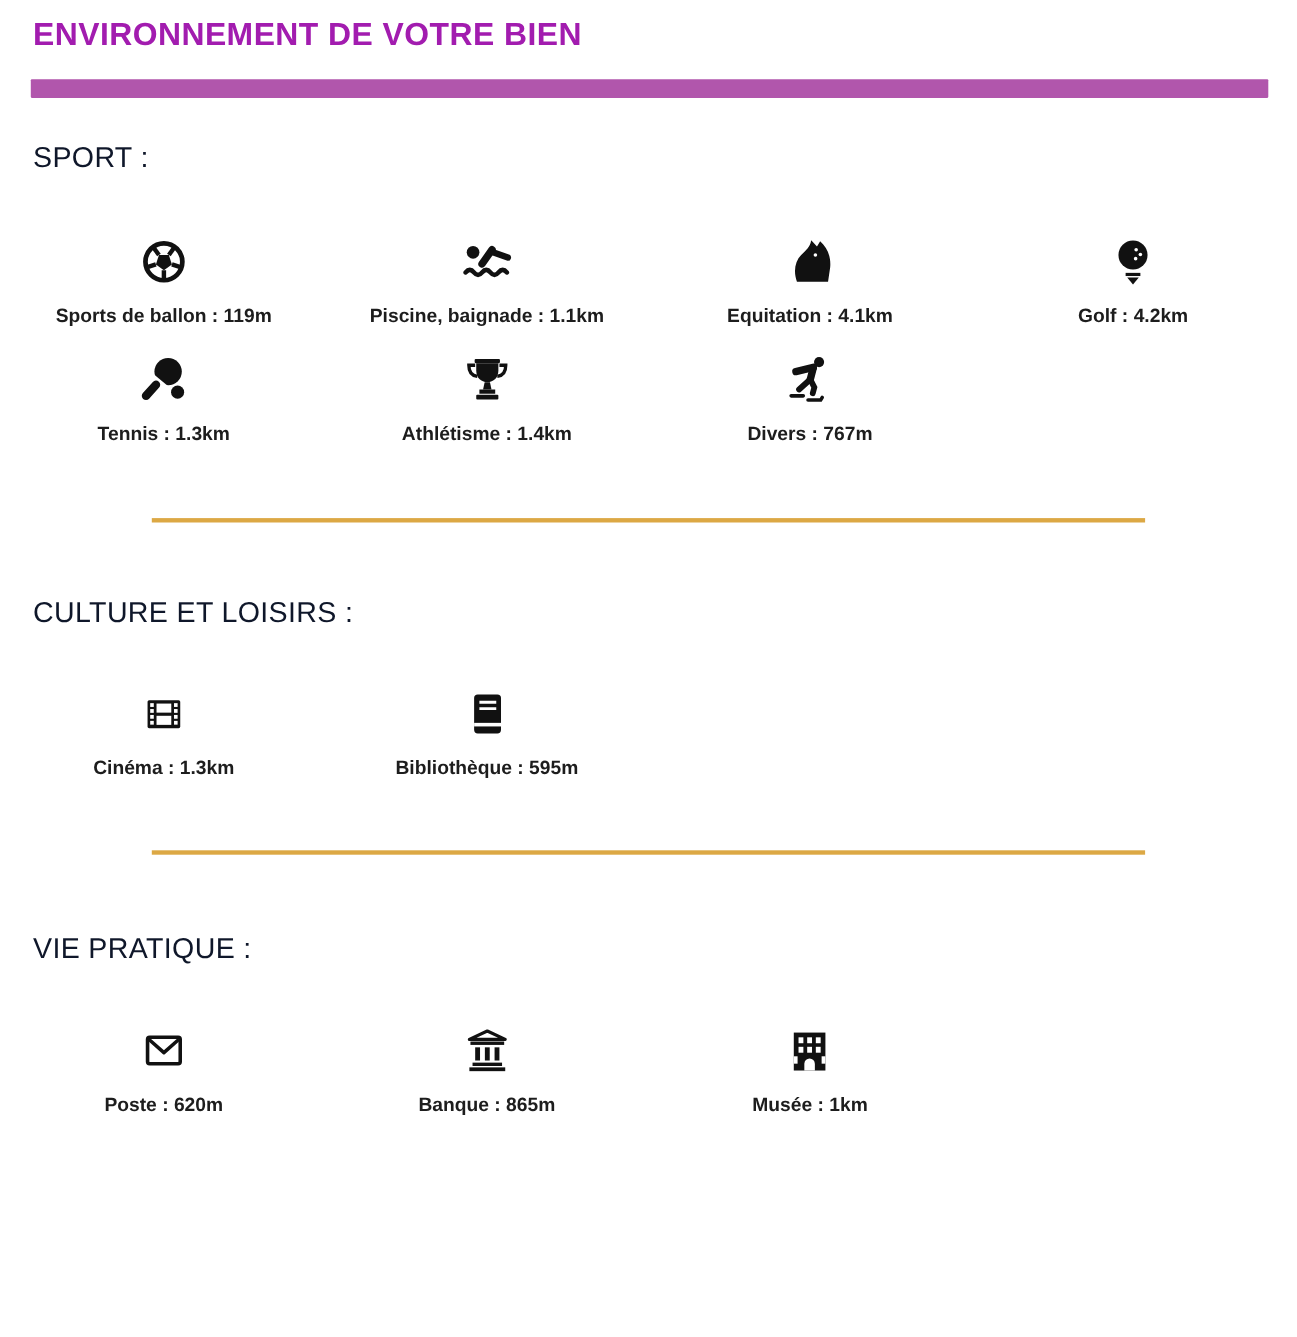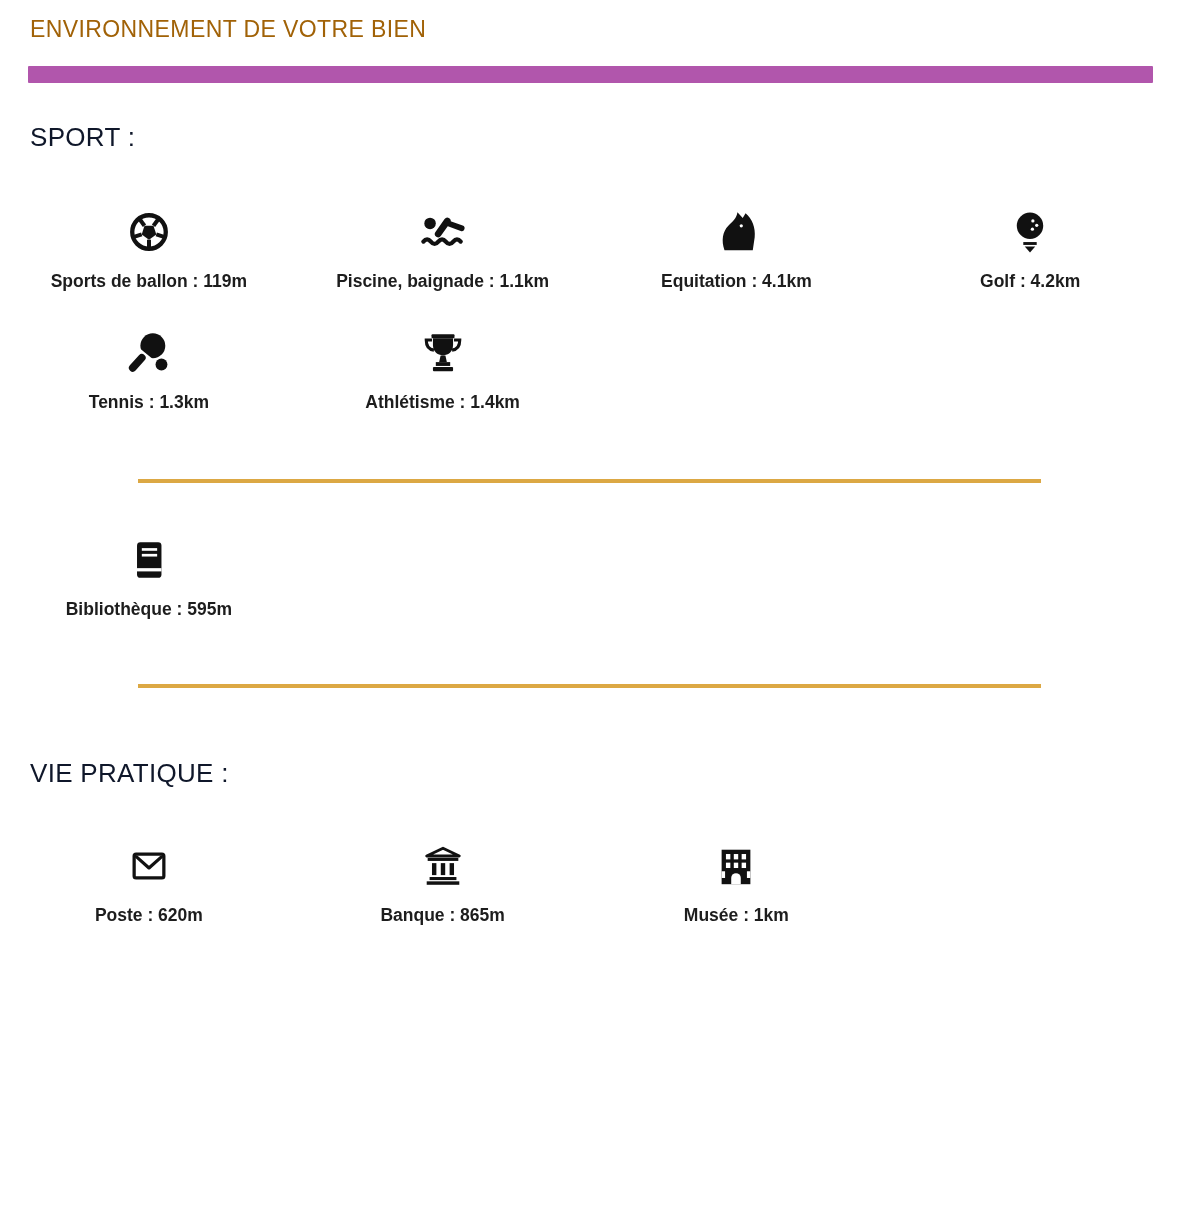--- a/index.html
+++ b/index.html
@@ -7,45 +7,45 @@
   body { font-family: "Liberation Sans", sans-serif; }
   .page {
     position: relative;
     width: 1179px;
     height: 1215px;
     background: #ffffff;
     overflow: hidden;
   }
   .page-title {
     margin: 16px 0 0 30px;
-    font-size: 23px;
-    font-weight: 400;
+    font-size: 29px;
+    font-weight: 700;
     letter-spacing: 0.4px;
-    color: #a16207;
+    color: #a21caf;
   }
   .accent-bar {
     margin: 23px 0 0 28px;
     width: 1125px;
     height: 17px;
     background: #b156ac;
     border-radius: 1px;
   }
   .section-heading {
     margin: 39px 0 0 30px;
     font-size: 26px;
     font-weight: 400;
     letter-spacing: 0.3px;
     color: #0f172a;
   }
   .icon-grid {
     margin: 56px auto 0 auto;
     width: 1175px;
     display: grid;
     grid-template-columns: repeat(4, 1fr);
-    row-gap: 38px;
+    row-gap: 24px;
   }
   .grid-item {
     display: flex;
     flex-direction: column;
     align-items: center;
   }
   .icon-box {
     height: 46px;
     display: flex;
     align-items: center;
@@ -160,29 +160,66 @@
           <path d="M12.5 10.5 H6.5 C6.5 17 9.5 20.5 14.5 21" fill="none" stroke="#111" stroke-width="3.2"></path>
           <path d="M35.5 10.5 H41.5 C41.5 17 38.5 20.5 33.5 21" fill="none" stroke="#111" stroke-width="3.2"></path>
           <polygon class="ic" points="21.5,26.5 26.5,26.5 28,33.5 20,33.5"></polygon>
           <rect class="ic" x="16.5" y="33.5" width="15" height="4"></rect>
           <rect class="ic" x="13.5" y="38.5" width="21" height="4.5" rx="1"></rect>
         </svg>
       </div>
       <div class="item-label">Athlétisme : 1.4km</div>
     </div>
 
+    <div class="grid-item">
+      <div class="icon-box">
+        <svg width="46" height="46" viewBox="0 0 48 48">
+          <circle class="ic" cx="33" cy="7.5" r="4.8"></circle>
+          <g stroke="#111" fill="none" stroke-linecap="round">
+            <path d="M11 16.5 L27.5 12.5" stroke-width="7"></path>
+            <path d="M27.5 13 L24.5 24.5" stroke-width="7"></path>
+            <path d="M24.5 24 L14 33.5" stroke-width="5.5"></path>
+            <path d="M25 24.5 L28.5 31.5 L27 37" stroke-width="5.5"></path>
+            <path d="M6.5 39.5 L18 39.5" stroke-width="3.4"></path>
+            <path d="M22.5 43.5 L34.5 43.5 L36 41" stroke-width="3.4"></path>
+          </g>
+        </svg>
+      </div>
+      <div class="item-label">Divers : 767m</div>
+    </div>
 
   </div>
 
   <hr class="divider" style="border-top-color: rgb(220, 168, 68);">
 
+  <h2 class="section-heading h-culture">CULTURE ET LOISIRS :</h2>
 
   <div class="icon-grid grid-culture">
 
 
+    <div class="grid-item">
+      <div class="icon-box">
+        <svg width="46" height="46" viewBox="0 0 48 48">
+          <rect class="ic" x="8.5" y="11" width="31" height="26.5" rx="1.5"></rect>
+          <g fill="#fff">
+            <rect x="11" y="13.8" width="3.4" height="3.6"></rect>
+              <rect x="11" y="19.4" width="3.4" height="3.6"></rect>
+            <rect x="11" y="25" width="3.4" height="3.6"></rect>
+              <rect x="11" y="30.6" width="3.4" height="3.6"></rect>
+            <rect x="33.6" y="13.8" width="3.4" height="3.6"></rect>
+              <rect x="33.6" y="19.4" width="3.4" height="3.6"></rect>
+            <rect x="33.6" y="25" width="3.4" height="3.6"></rect>
+              <rect x="33.6" y="30.6" width="3.4" height="3.6"></rect>
+            <rect x="17" y="14.2" width="14" height="8.6"></rect>
+            <rect x="17" y="25.8" width="14" height="8.6"></rect>
+          </g>
+        </svg>
+      </div>
+      <div class="item-label">Cinéma : 1.3km</div>
+    </div>
 
 
     <div class="grid-item">
       <div class="icon-box">
         <svg width="46" height="46" viewBox="0 0 48 48">
           <rect class="ic" x="11.5" y="5.5" width="25.5" height="37" rx="3.5"></rect>
           <g stroke="#fff" stroke-width="2.8">
             <line x1="16.5" y1="13" x2="32.5" y2="13"></line>
             <line x1="16.5" y1="19" x2="32.5" y2="19"></line>
           </g>

